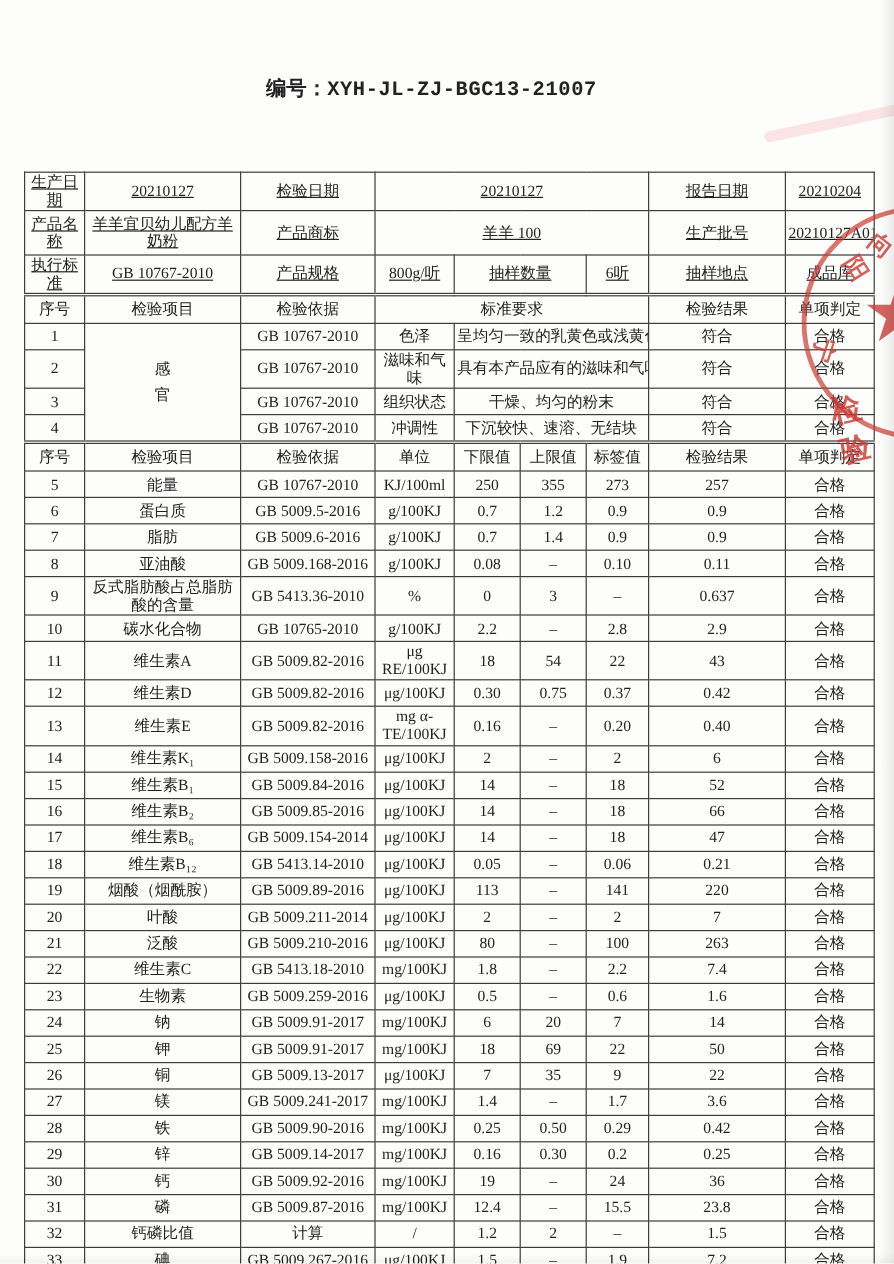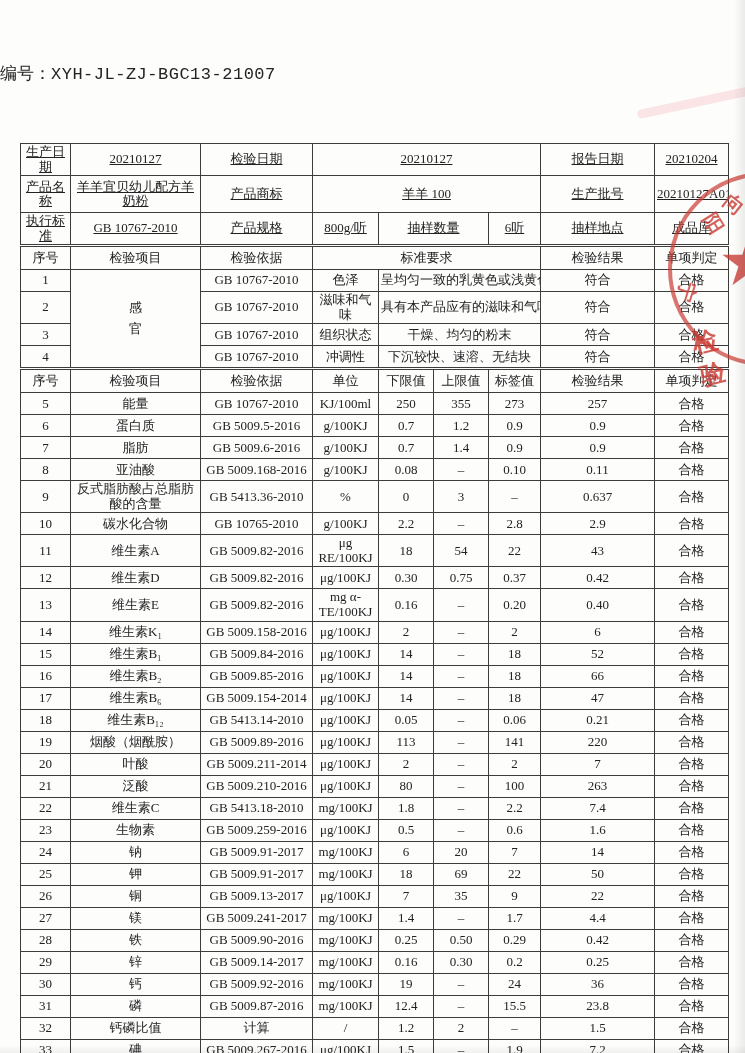--- a/index.html
+++ b/index.html
@@ -11,22 +11,22 @@
   .edge-shadow-right{position:absolute;top:0;right:0;width:12px;height:1053px;
     background:linear-gradient(to right,rgba(0,0,0,0),rgba(0,0,0,0.07));}
   .edge-shadow-bottom{position:absolute;left:0;bottom:0;width:745px;height:8px;
     background:linear-gradient(to bottom,rgba(0,0,0,0),rgba(0,0,0,0.05));}
   .pink-streak{position:absolute;left:636px;top:98px;width:118px;height:9px;
     transform:rotate(-12deg);background:rgba(240,140,155,0.22);border-radius:5px;}
 
   .doc-header{padding-top:60px;text-align:center;}
   .company-title{font-size:27px;font-weight:bold;letter-spacing:2px;margin:0 14px 0 0;}
   .report-title{font-size:21px;font-weight:bold;letter-spacing:3px;margin:6px 14px 0 0;}
-  .report-no-line{text-align:left;padding-right:26px;margin-top:2px;
-    font-size:17px;font-weight:normal;}
+  .report-no-line{text-align:center;padding-right:26px;margin-top:2px;
+    font-size:17px;font-weight:bold;}
   .report-no-code{font-family:"Liberation Mono","DejaVu Sans Mono",monospace;
     font-size:17px;letter-spacing:0.5px;}
 
   table.report{
     position:absolute;left:20px;top:143px;width:708px;
     border-collapse:collapse;table-layout:fixed;
   }
   table.report td{
     border:1px solid #3c3c3c;
     text-align:center;vertical-align:middle;
@@ -423,21 +423,21 @@
   </tr>
 
   <tr>
     <td>27</td>
     <td>镁</td>
     <td class="small">GB 5009.241-2017</td>
     <td class="small">mg/100KJ</td>
     <td>1.4</td>
     <td>–</td>
     <td>1.7</td>
-    <td>4.4</td>
+    <td>3.6</td>
     <td>合格</td>
   </tr>
 
   <tr>
     <td>28</td>
     <td>铁</td>
     <td class="small">GB 5009.90-2016</td>
     <td class="small">mg/100KJ</td>
     <td>0.25</td>
     <td>0.50</td>

